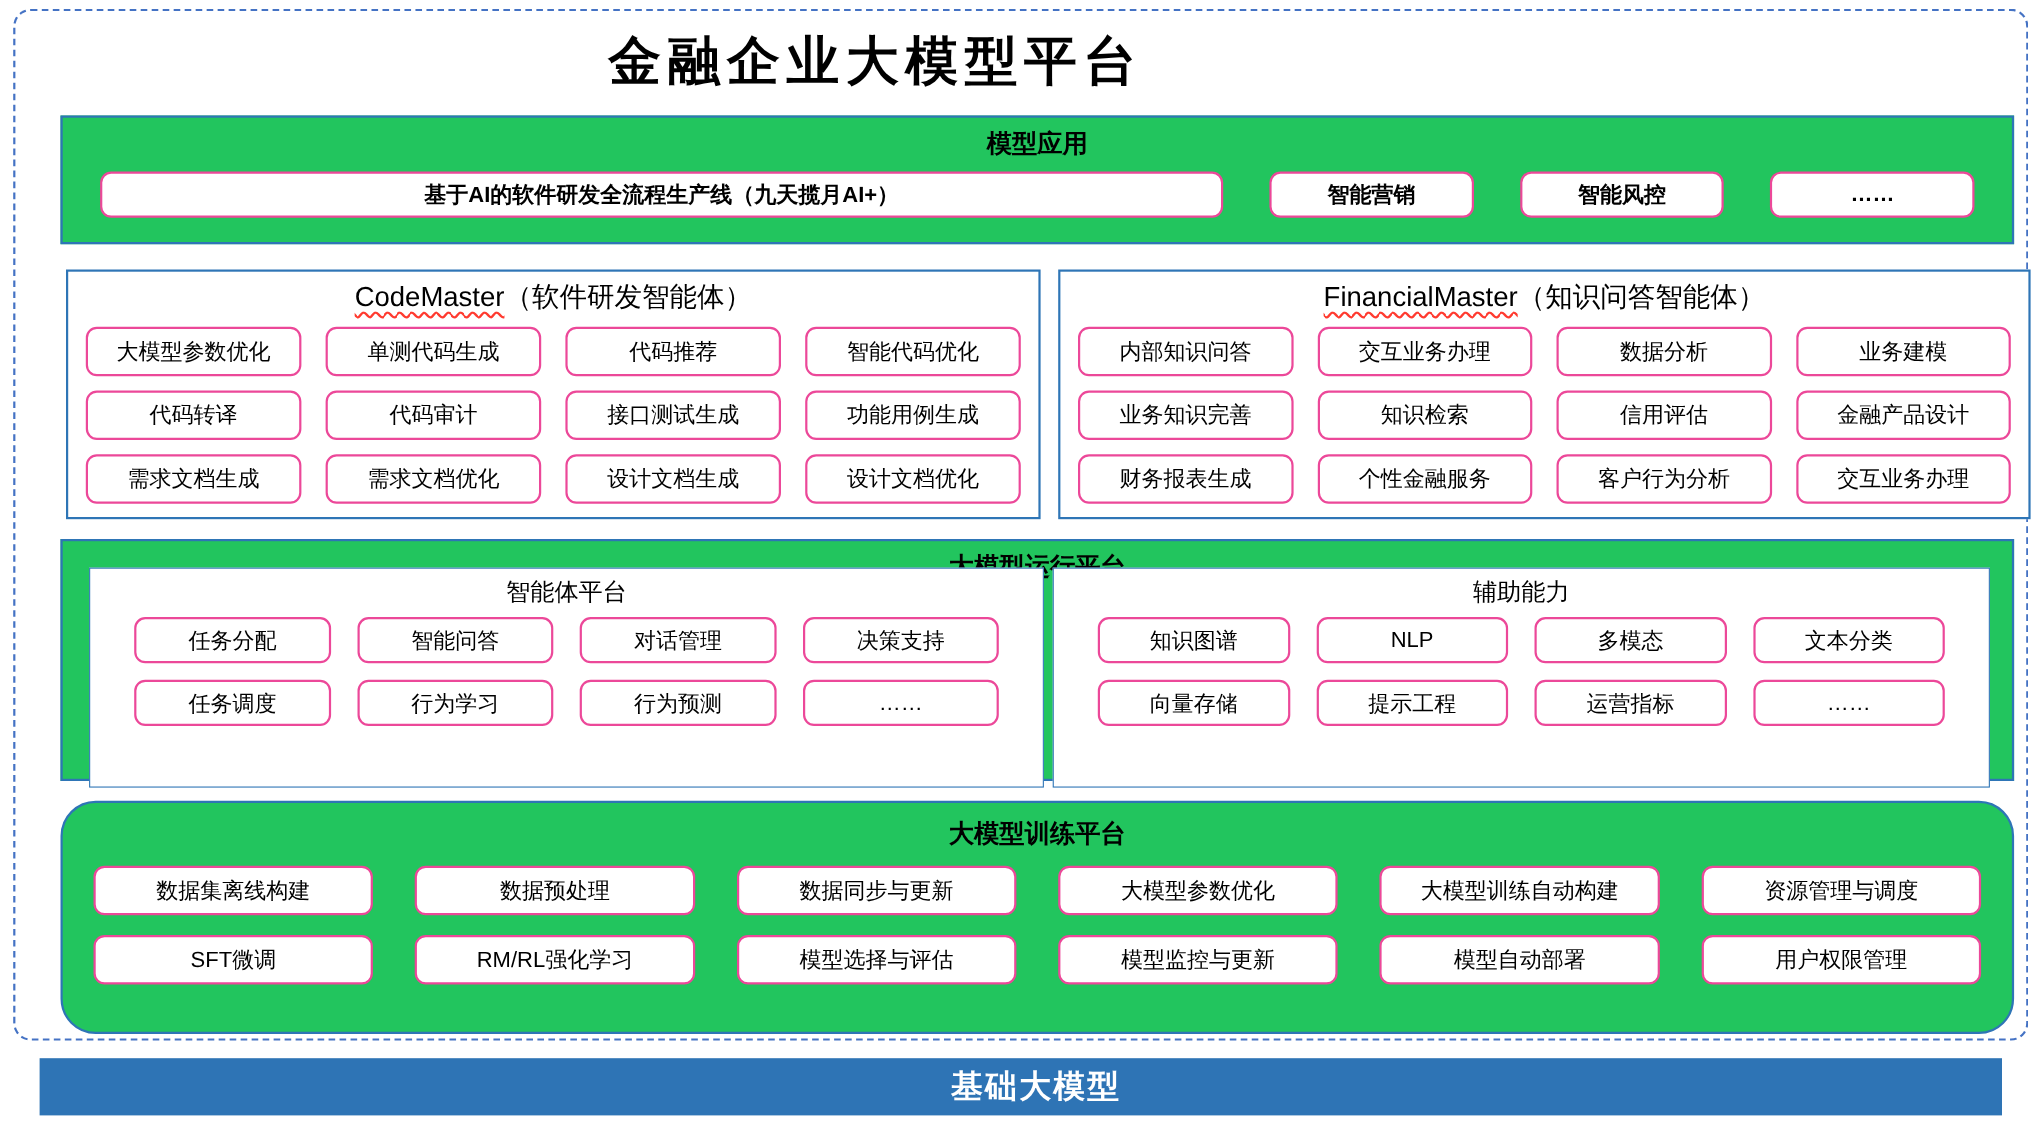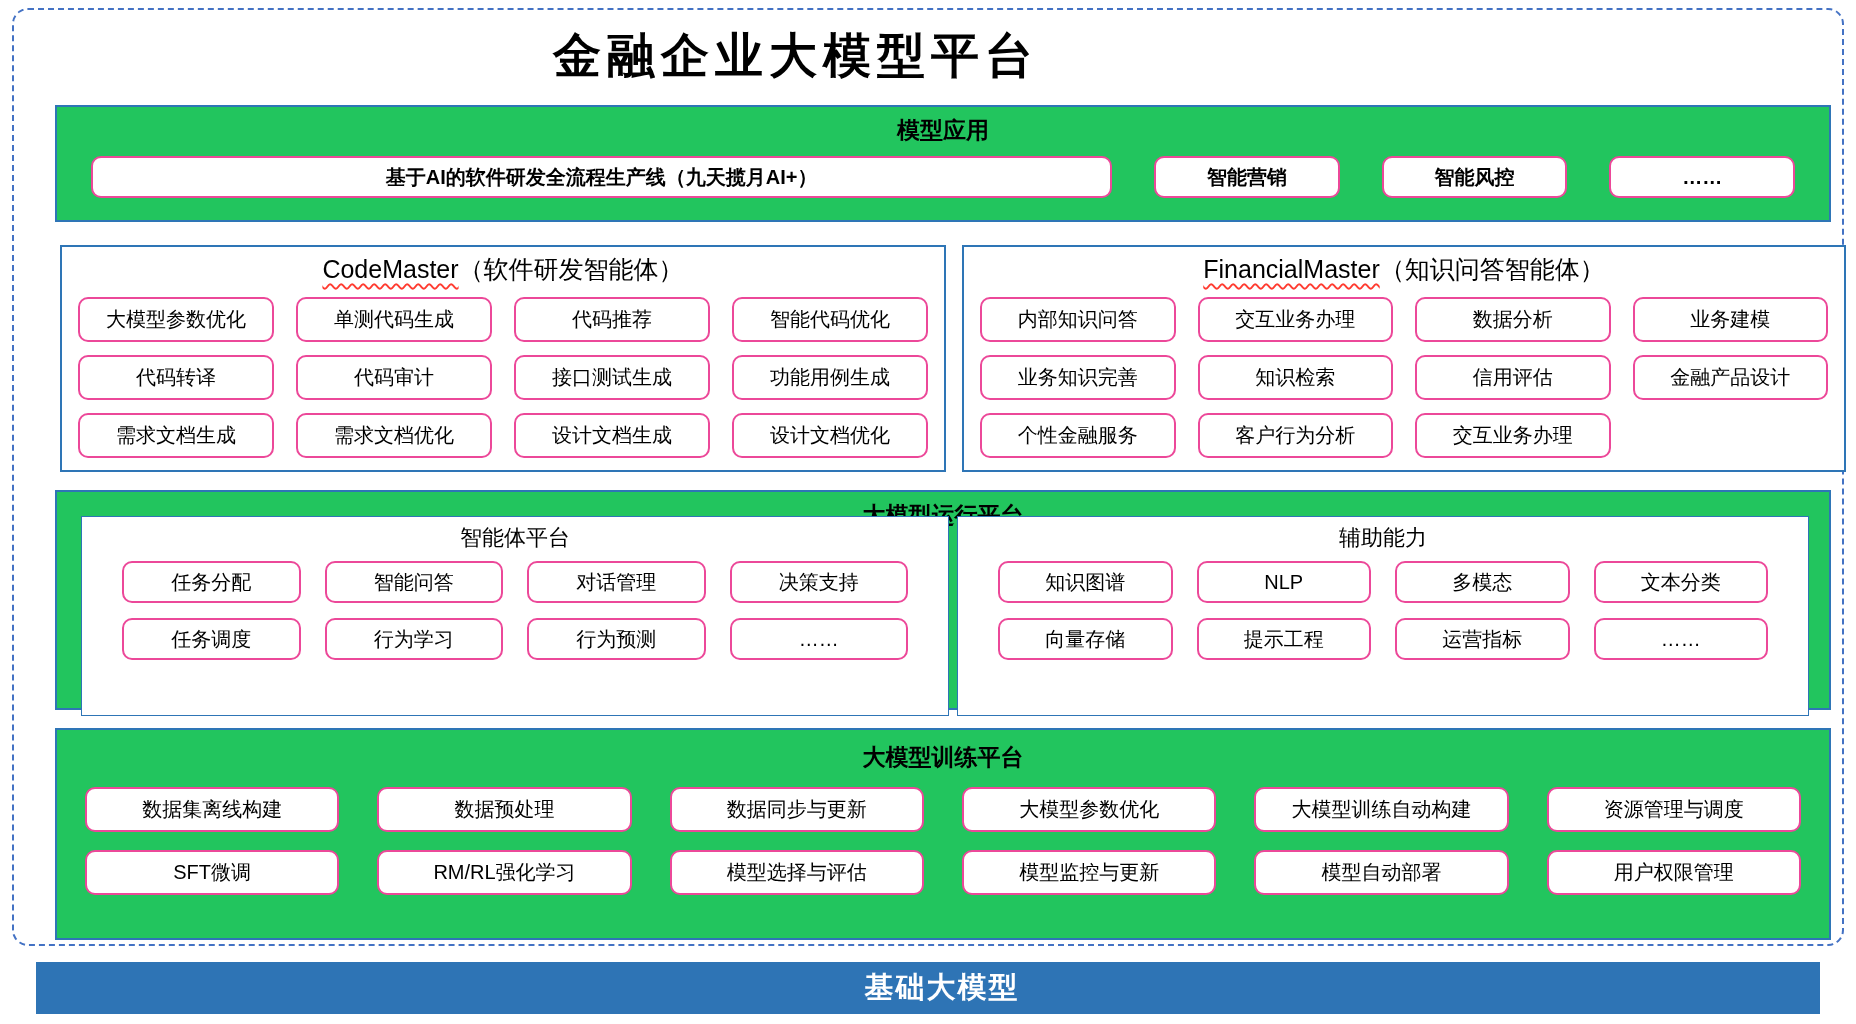--- a/index.html
+++ b/index.html
@@ -35,21 +35,21 @@
   
   #runtime { left: 55px; top: 490px; width: 1776px; height: 220px; }
   .sub-panel { position: absolute; top: 24px; height: 200px; border: 1.5px solid #2E75B6; background: #fff; }
   #agent-platform { left: 24px; width: 868px; }
   #aux-panel { left: 900px; width: 852px; }
   .sub-title { text-align: center; font-size: 22px; font-weight: normal; padding-top: 6px; height: 42px; }
   .sub-grid { display: grid; grid-template-columns: repeat(4, 1fr); gap: 15px 24px; padding: 2px 40px 0 40px; }
   .sub-grid .box { height: 42px; }
 
   
-  #training { left: 55px; top: 728px; width: 1776px; height: 212px; }
+  #training { left: 55px; top: 728px; width: 1776px; height: 212px; border-radius: 32px; }
   #training .grid { display: grid; grid-template-columns: repeat(6, 1fr); gap: 18px 38px; padding: 14px 28px 0 28px; }
   #training .box { height: 45px; }
   #training .section-header { padding-top: 12px; }
 
   
   #foundation-bar { position: absolute; left: 36px; top: 962px; width: 1784px; height: 52px; background: #2E74B5; color: #ffffff; display: flex; align-items: center; justify-content: center; font-size: 29px; font-weight: bold; letter-spacing: 2px; padding-left: 28px; }
 </style>
 </head>
 <body>
 
@@ -91,20 +91,21 @@
     <div class="agent-title"><span class="squiggle">FinancialMaster</span><span>（知识问答智能体）</span></div>
     <div class="agent-grid">
       <div class="box">内部知识问答</div>
       <div class="box">交互业务办理</div>
       <div class="box">数据分析</div>
       <div class="box">业务建模</div>
       <div class="box">业务知识完善</div>
       <div class="box">知识检索</div>
       <div class="box">信用评估</div>
       <div class="box">金融产品设计</div>
+      <div class="box">财务报表生成</div>
       <div class="box">个性金融服务</div>
       <div class="box">客户行为分析</div>
       <div class="box">交互业务办理</div>
     </div>
   </div>
 
   <div class="section" id="runtime">
     <div class="section-header">大模型运行平台</div>
 
     <div class="sub-panel" id="agent-platform">

